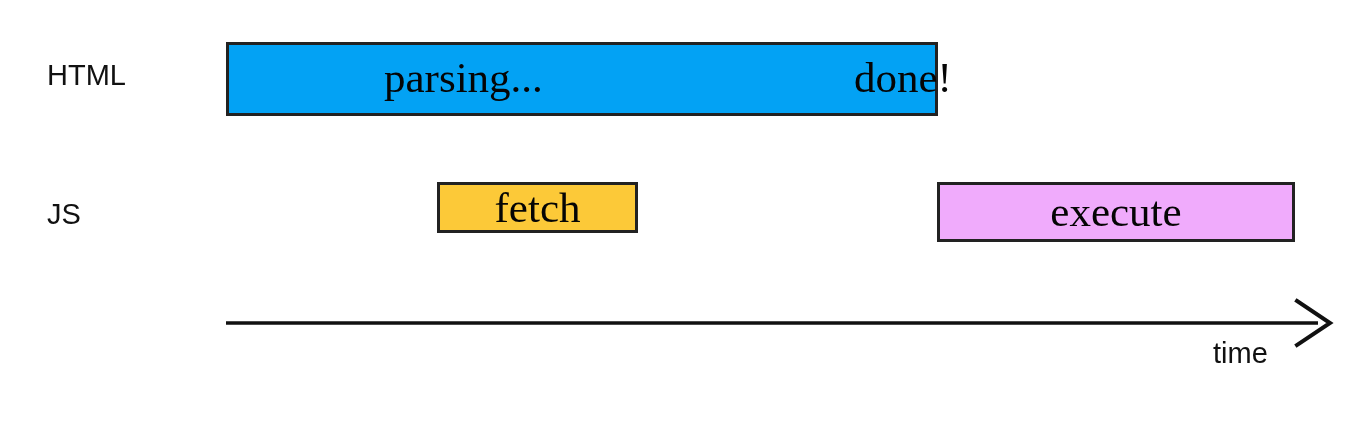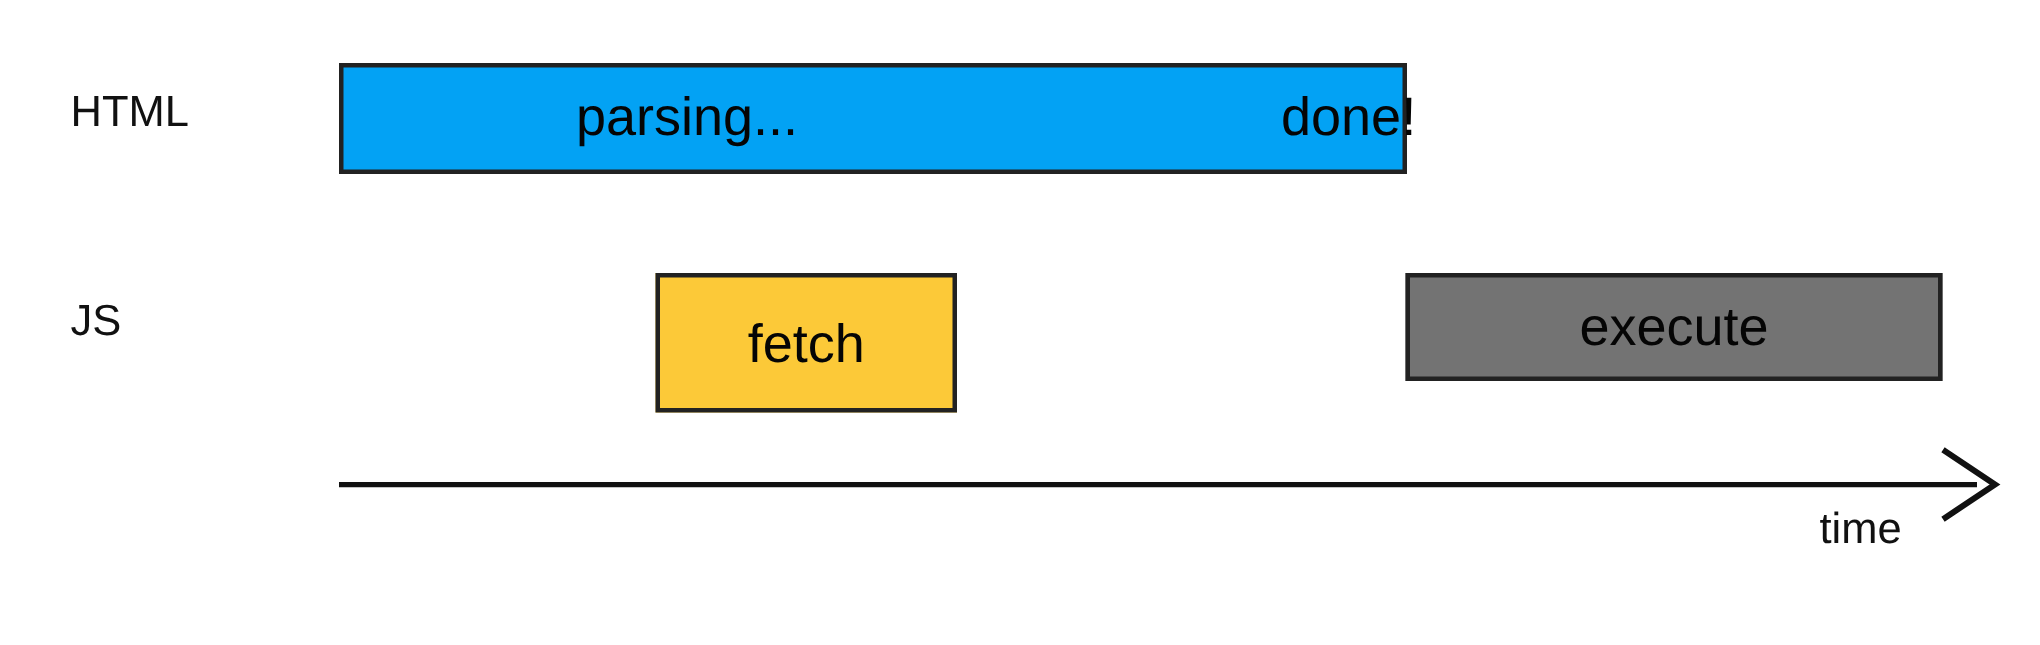--- a/index.html
+++ b/index.html
@@ -30,24 +30,25 @@
   #label-js   { left: 47px; top: 198px; }
 
   .bar {
     position: absolute;
     box-sizing: border-box;
     border: 3px solid #222222;
     display: flex;
     align-items: center;
   }
   .bar-text {
-    font-size: 36px;
+    font-size: 43px;
     line-height: 32px;
     color: #050505;
     white-space: nowrap;
+    font-family: Liberation Serif, serif;
   }
 
   
   #bar-parsing {
     left: 226px;
     top: 42px;
     width: 712px;
     height: 74px;
     background: #03a2f4;
     justify-content: flex-start;
@@ -61,32 +62,32 @@
     position: absolute;
     left: 625px;
     top: 17px;
   }
 
   
   #bar-fetch {
     left: 437px;
     top: 182px;
     width: 201px;
-    height: 93px;
+    height: 51px;
     background: #fcc938;
     justify-content: center;
   }
 
   
   #bar-execute {
     left: 937px;
     top: 182px;
     width: 358px;
-    height: 72px;
-    background: #737373;
+    height: 60px;
+    background: #f0abfc;
     justify-content: center;
   }
 
   
   #time-axis {
     position: absolute;
     left: 220px;
     top: 295px;
     width: 1120px;
     height: 60px;

